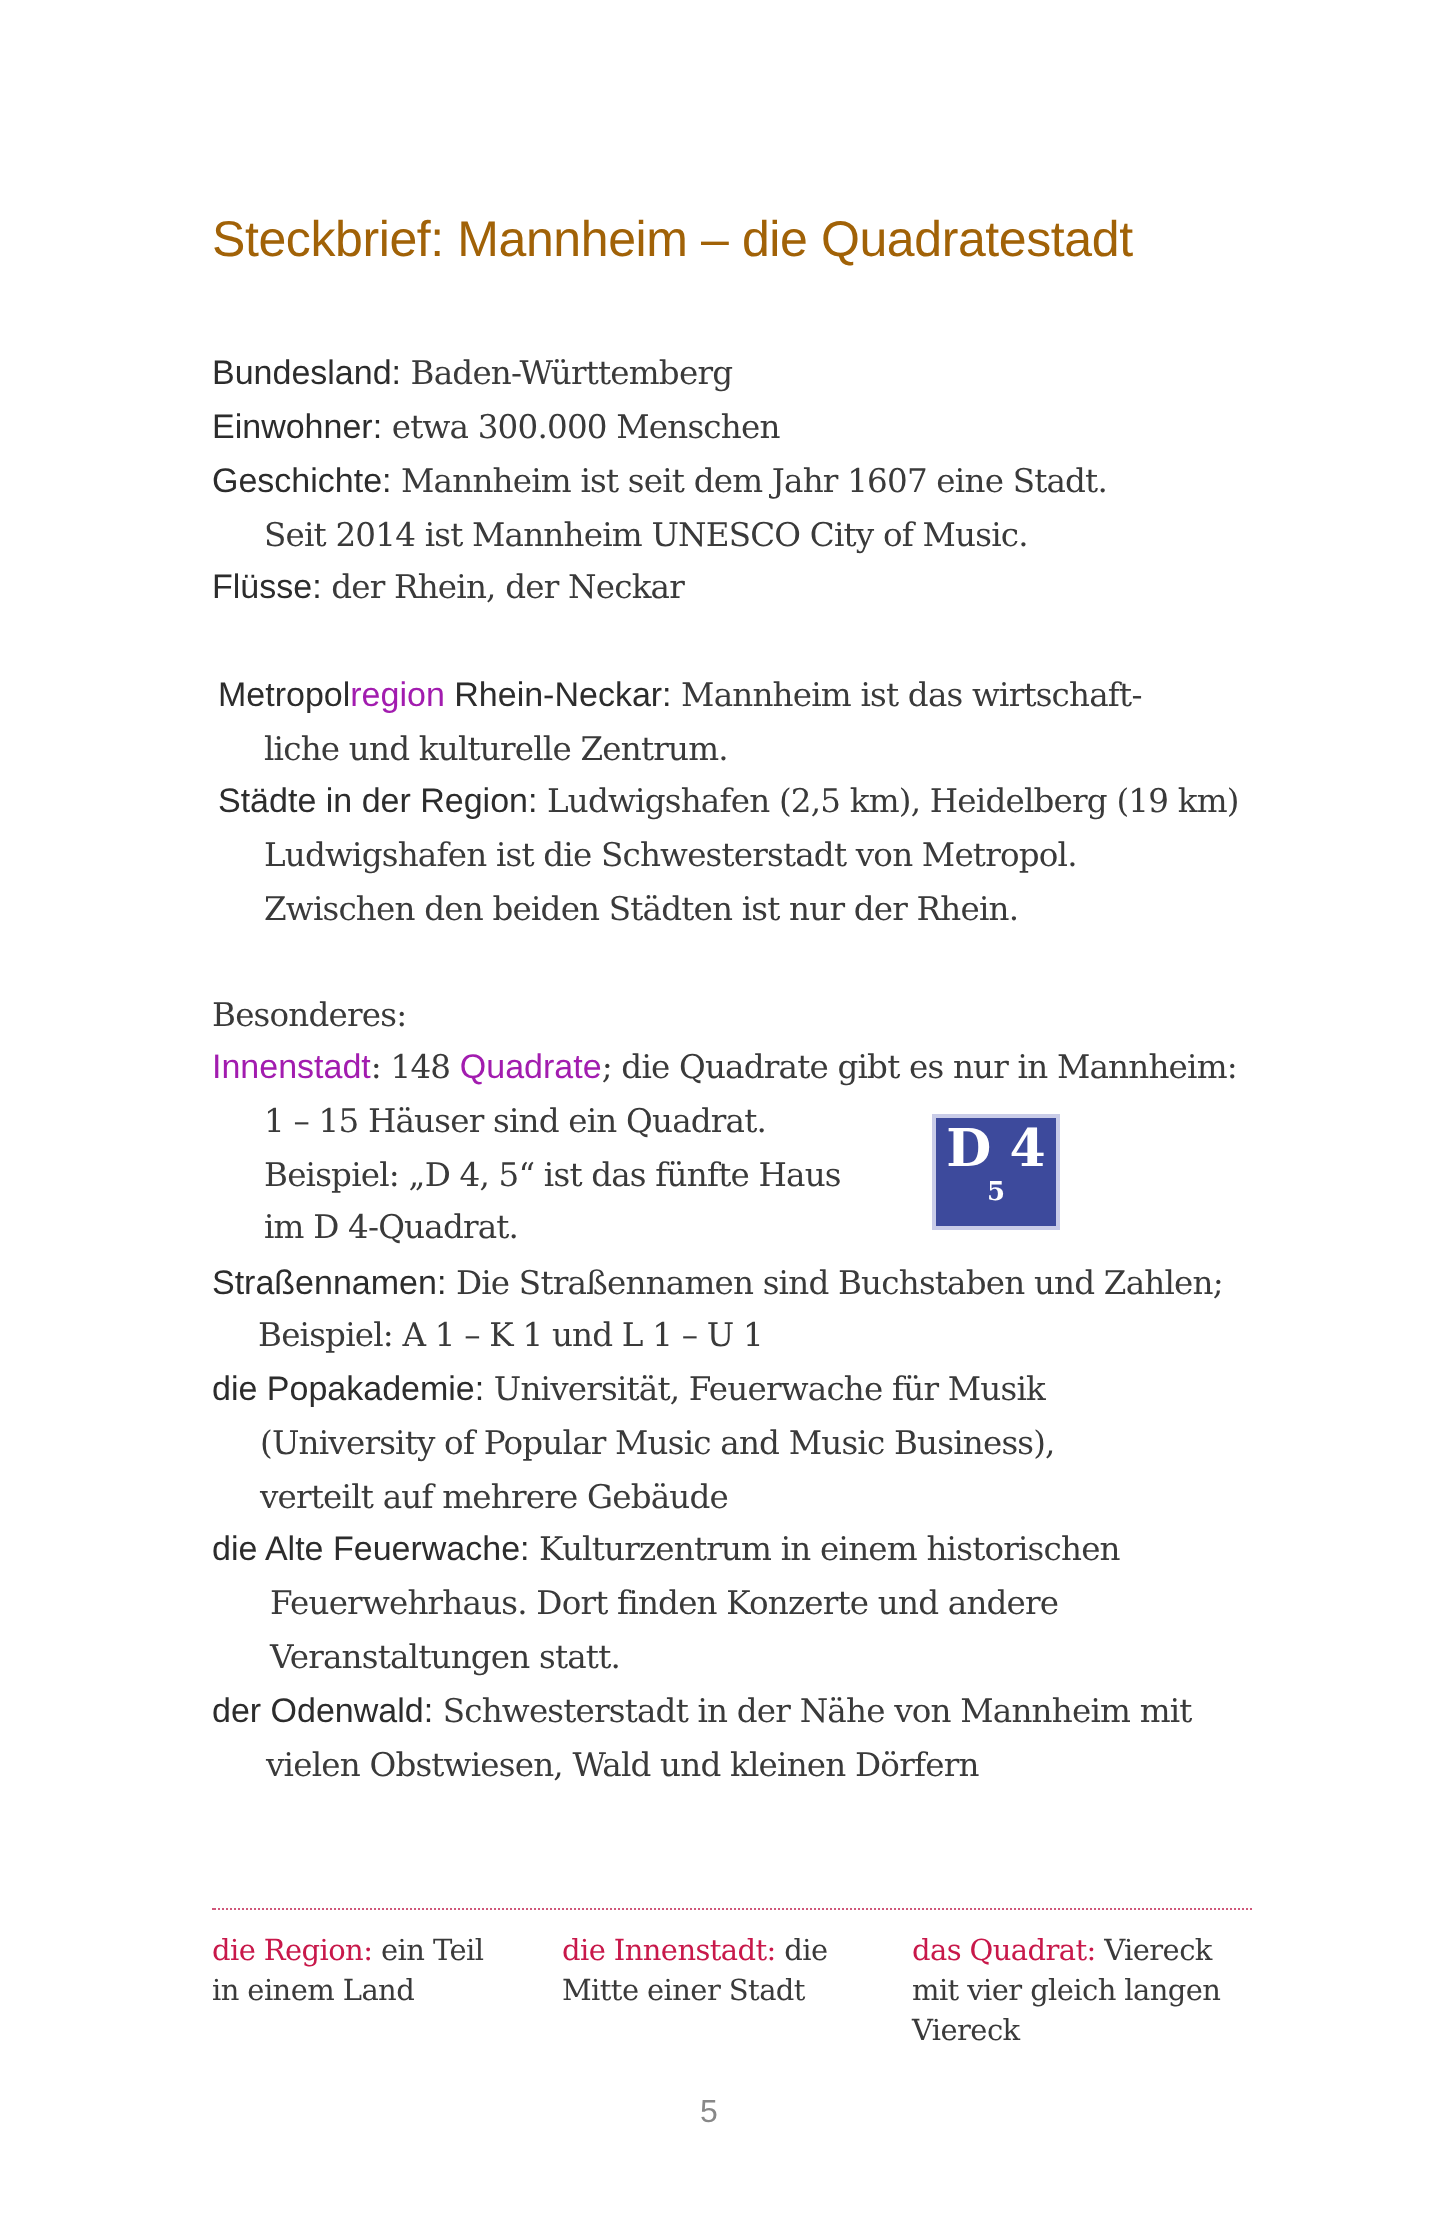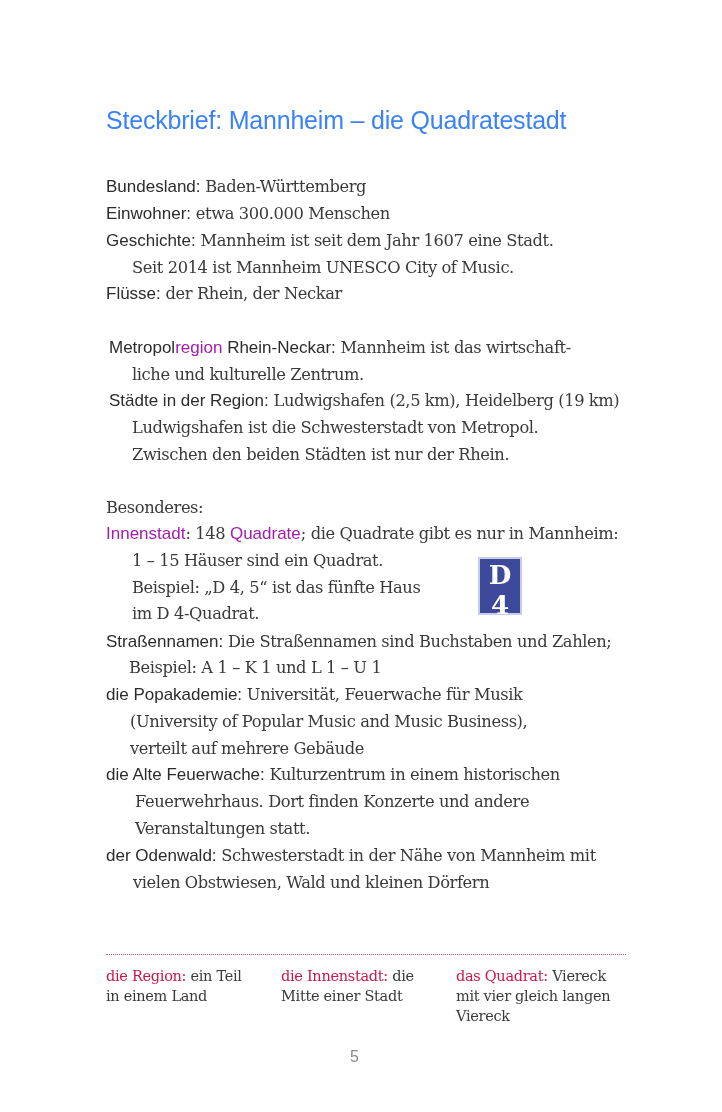--- a/index.html
+++ b/index.html
@@ -1,25 +1,25 @@
 <!DOCTYPE html>
 <html><head>
 <meta charset="utf-8">
 <style>
   html, body { margin: 0; padding: 0; background: #ffffff; }
   body { width: 722px; height: 1112px; position: relative; overflow: hidden;
          font-family: "DejaVu Serif", serif; color: #3a3a3a; }
   .title { position: absolute; left: 106px; top: 106px; font-family: "Liberation Sans", sans-serif;
-           font-size: 25px; color: #3b82f6; letter-spacing: -0.2px; }
+           font-size: 25px; color: #a16207; letter-spacing: -0.2px; }
   .line { position: absolute; font-size: 16.3px; white-space: nowrap; line-height: 20px; letter-spacing: -0.4px; }
   .lbl { font-family: "Liberation Sans", sans-serif; font-size: 17px; color: #2c2c2c; letter-spacing: 0; margin-top: 19px; }
   .red { color: #a21caf; }
-  .sign { position: absolute; left: 466px; top: 557px; width: 44px; height: 58px;
+  .sign { position: absolute; left: 466px; top: 557px; width: 64px; height: 58px;
           background: #3d4a9c; border: 2px solid #c9cce8; box-sizing: border-box;
-          color: #fff; text-align: center; font-family: "DejaVu Serif", serif; margin-left: 12px; }
+          color: #fff; text-align: center; font-family: "DejaVu Serif", serif; }
   .sign .big { font-size: 26px; font-weight: bold; line-height: 30px; margin-top: 1px; }
   .sign .small { font-size: 13px; font-weight: bold; line-height: 14px; }
   .divider { position: absolute; left: 106px; top: 954px; width: 520px; border-top: 1px dotted #d0587a; }
   .gloss { position: absolute; top: 966px; font-size: 14.5px; line-height: 20px; letter-spacing: -0.3px; }
   .gloss .term { color: #c8184a; }
   .pagenum { position: absolute; left: 350px; top: 1048px; font-family: "Liberation Sans", sans-serif; font-size: 16px; color: #888; }
 </style>
 </head>
 <body>
 

